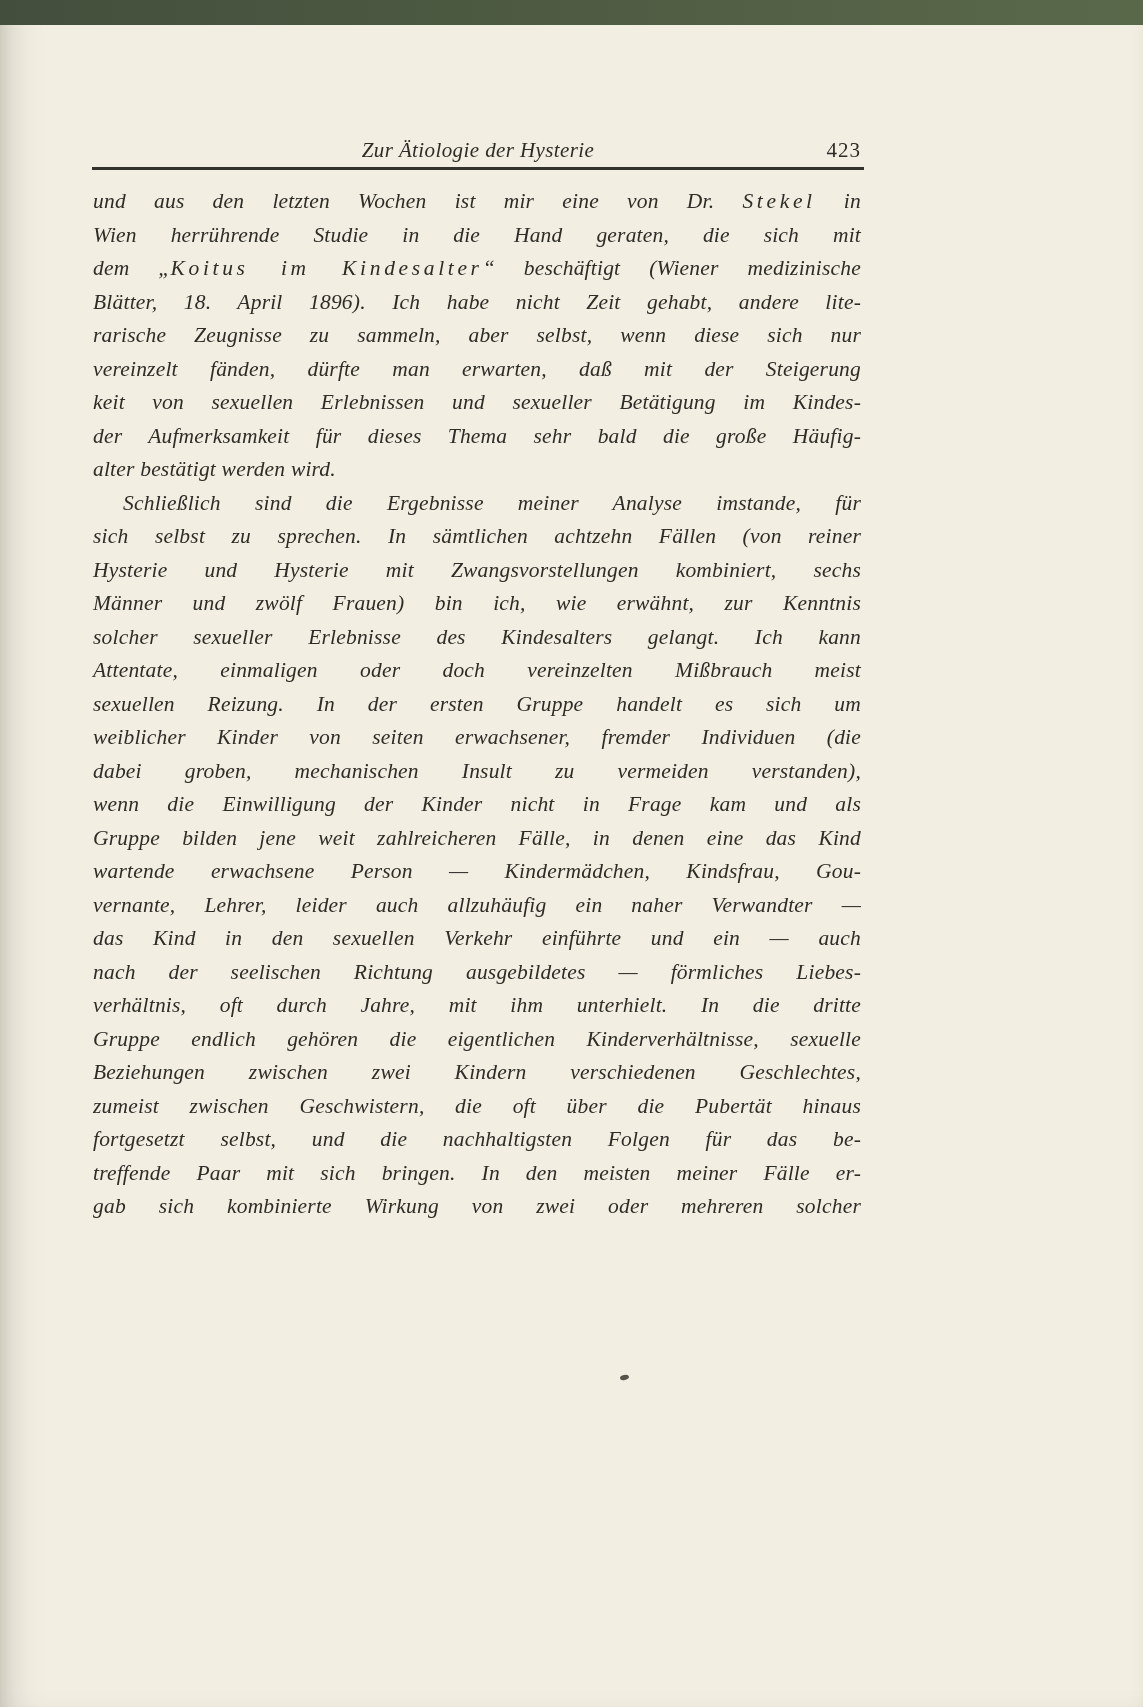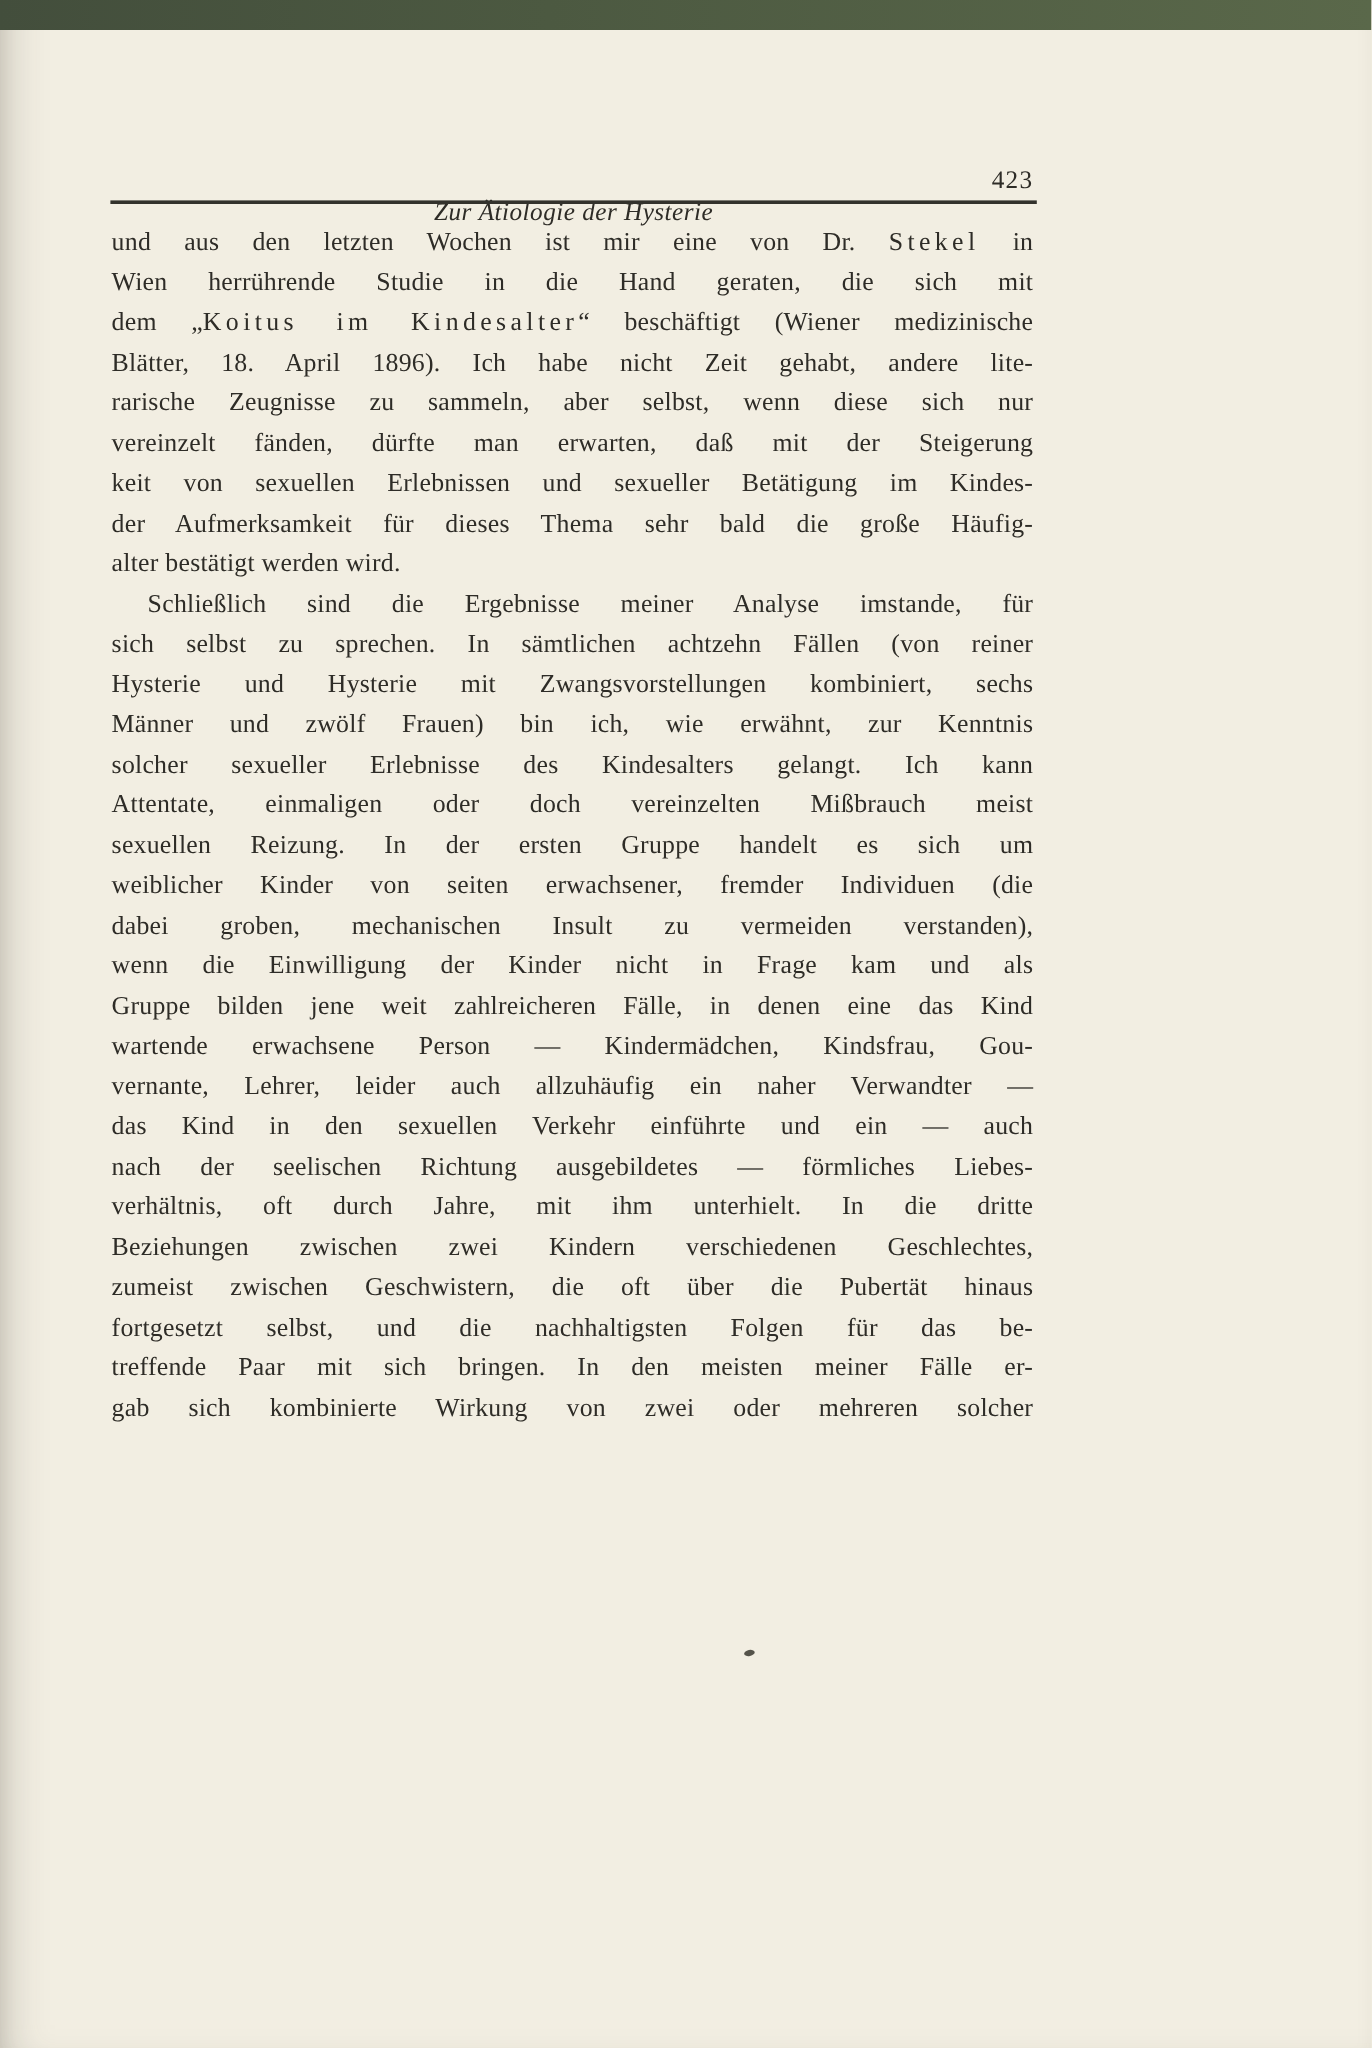--- a/index.html
+++ b/index.html
@@ -32,21 +32,20 @@
     width: 770px;
     height: 28px;
   }
   .header-title {
     position: absolute;
     left: 0; right: 0;
     text-align: center;
     font-style: italic;
     font-size: 21px;
     letter-spacing: 0.4px;
-    margin-top: 26px;
   }
   .page-number {
     position: absolute;
     right: 2px;
     top: 0;
     font-size: 21px;
     letter-spacing: 1px;
   }
   .header-rule {
     position: absolute;
@@ -58,21 +57,21 @@
   }
   .text-block {
     position: absolute;
     top: 185px;
     left: 93px;
     width: 768px;
     font-size: 21.5px;
     line-height: 33.5px;
     letter-spacing: 0.2px;
   }
-  .paragraph { margin: 0; }
+  .paragraph { margin: 0; font-style: italic; }
   .line {
     text-align: justify;
     text-align-last: justify;
   }
   .line.flush-left {
     text-align-last: left;
   }
   .line.indent {
     text-indent: 30px;
   }
@@ -125,20 +124,21 @@
         <div class="line">sexuellen Reizung. In der ersten Gruppe handelt es sich um</div>
         <div class="line">weiblicher Kinder von seiten erwachsener, fremder Individuen (die</div>
         <div class="line">dabei groben, mechanischen Insult zu vermeiden verstanden),</div>
         <div class="line">wenn die Einwilligung der Kinder nicht in Frage kam und als</div>
         <div class="line">Gruppe bilden jene weit zahlreicheren Fälle, in denen eine das Kind</div>
         <div class="line">wartende erwachsene Person — Kindermädchen, Kindsfrau, Gou-</div>
         <div class="line">vernante, Lehrer, leider auch allzuhäufig ein naher Verwandter —</div>
         <div class="line">das Kind in den sexuellen Verkehr einführte und ein — auch</div>
         <div class="line">nach der seelischen Richtung ausgebildetes — förmliches Liebes-</div>
         <div class="line">verhältnis, oft durch Jahre, mit ihm unterhielt. In die dritte</div>
+        <div class="line">Gruppe endlich gehören die eigentlichen Kinderverhältnisse, sexuelle</div>
         <div class="line">Beziehungen zwischen zwei Kindern verschiedenen Geschlechtes,</div>
         <div class="line">zumeist zwischen Geschwistern, die oft über die Pubertät hinaus</div>
         <div class="line">fortgesetzt selbst, und die nachhaltigsten Folgen für das be-</div>
         <div class="line">treffende Paar mit sich bringen. In den meisten meiner Fälle er-</div>
         <div class="line">gab sich kombinierte Wirkung von zwei oder mehreren solcher</div>
       </div>
     </div>
 
   <div class="ink-mark"></div>
 </div>

